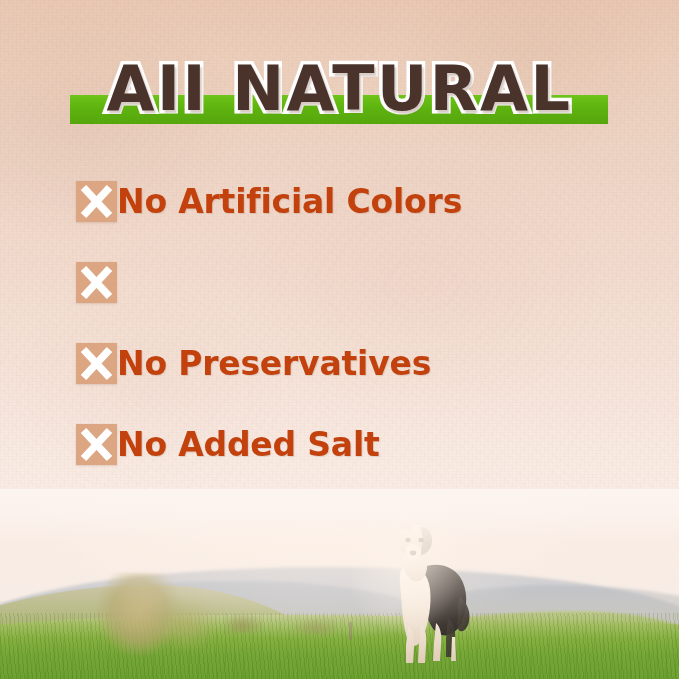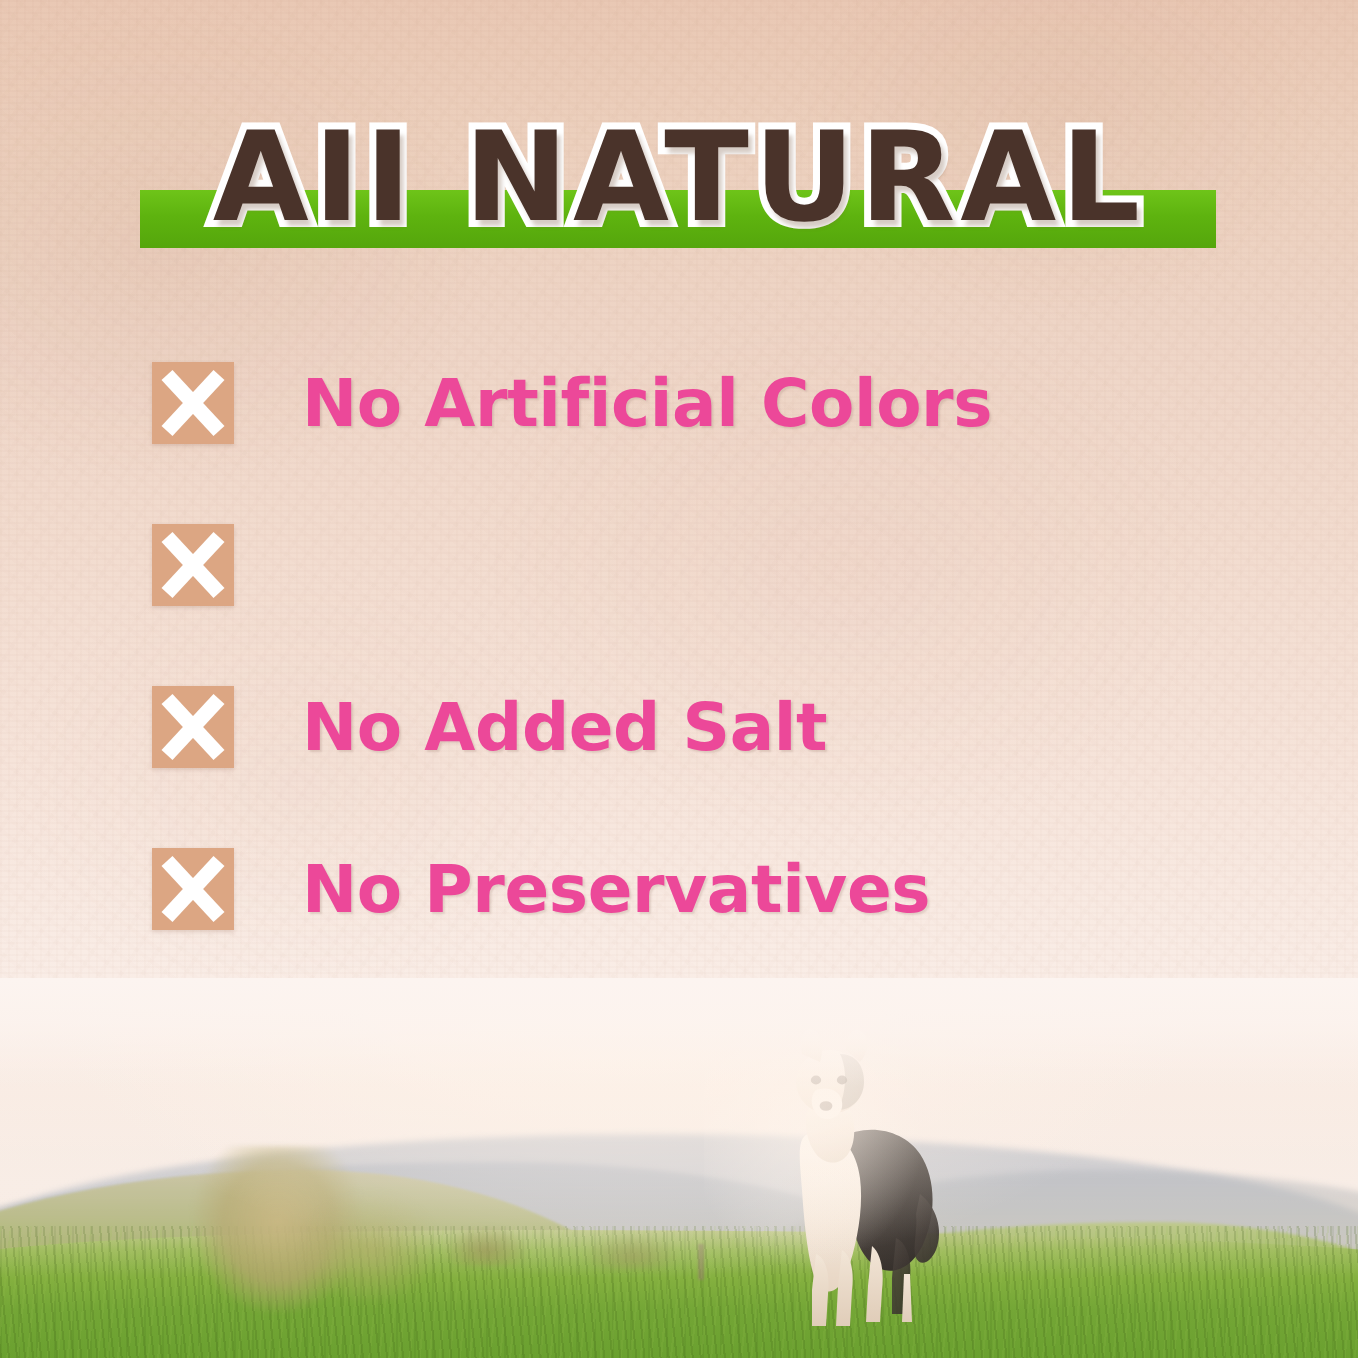--- a/index.html
+++ b/index.html
@@ -113,26 +113,25 @@
     position: relative;
     flex: 0 0 auto;
     width: 41px;
     height: 41px;
     background: #dca683;
     box-shadow: 0 1px 2px rgba(150,110,90,.22);
   }
   .x-box svg { display: block; width: 41px; height: 41px; }
 
   .claim-label {
-    margin-left: 34px;
     font-family: "DejaVu Sans", sans-serif;
     font-weight: 700;
     font-size: 33px;
     line-height: 41px;
-    color: #ec4899;
+    color: #c2410c;
     letter-spacing: -0.2px;
     text-shadow: 1px 1px 1px rgba(150,120,105,.22);
     white-space: nowrap;
   }
 
   
   .photo {
     position: absolute;
     left: 0; right: 0;
     bottom: 0;
@@ -330,33 +329,33 @@
 
     <div class="claim-row">
       <div class="x-box">
         <svg viewBox="0 0 41 41" aria-hidden="true">
           <g stroke="#ffffff" stroke-width="7.5" stroke-linecap="butt">
             <line x1="7.5" y1="6.5" x2="33.5" y2="34.5"></line>
             <line x1="33.5" y1="6.5" x2="7.5" y2="34.5"></line>
           </g>
         </svg>
       </div>
-      <div class="claim-label">No Added Salt</div>
+      <div class="claim-label">No Preservatives</div>
     </div>
 
     <div class="claim-row">
       <div class="x-box">
         <svg viewBox="0 0 41 41" aria-hidden="true">
           <g stroke="#ffffff" stroke-width="7.5" stroke-linecap="butt">
             <line x1="7.5" y1="6.5" x2="33.5" y2="34.5"></line>
             <line x1="33.5" y1="6.5" x2="7.5" y2="34.5"></line>
           </g>
         </svg>
       </div>
-      <div class="claim-label">No Preservatives</div>
+      <div class="claim-label">No Added Salt</div>
     </div>
 
   </div>
 
   <div class="photo">
     <div class="ph-sky"></div>
     <div class="ph-ridge-far"></div>
     <div class="ph-ridge-mid"></div>
     <div class="ph-ridge-right"></div>
     <div class="ph-hill-left"></div>

